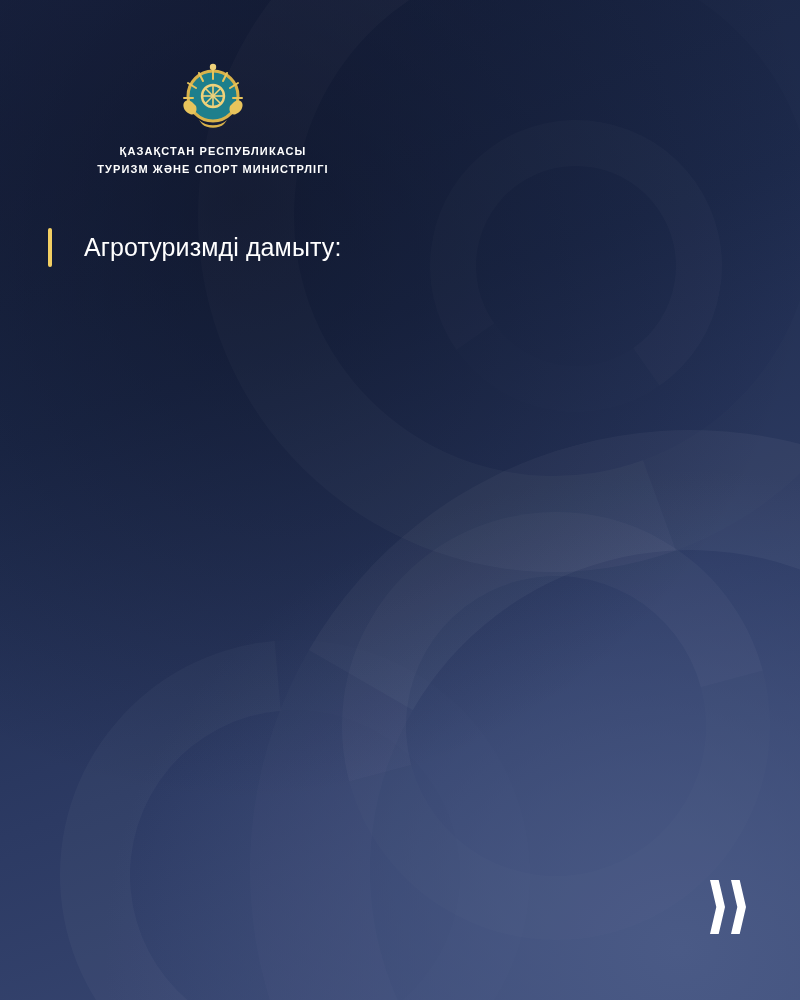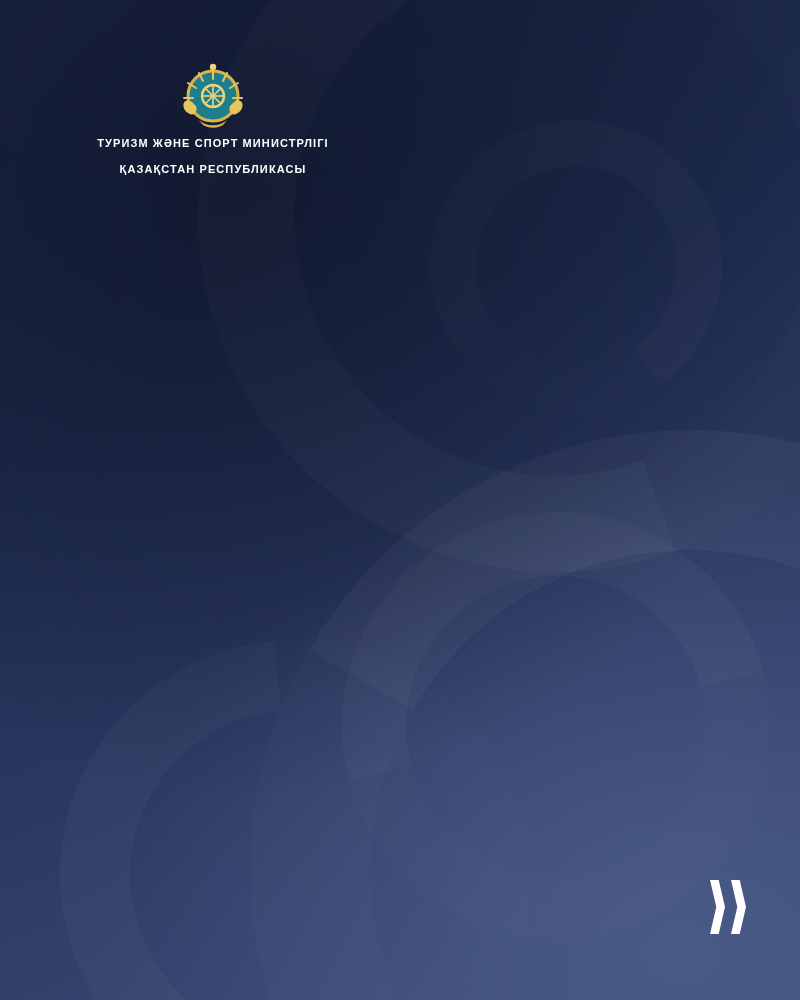--- a/index.html
+++ b/index.html
@@ -191,27 +191,28 @@
           <line x1="41" y1="33" x2="41" y2="55"></line>
           <line x1="30" y1="44" x2="52" y2="44"></line>
           <line x1="33" y1="36" x2="49" y2="52"></line>
           <line x1="49" y1="36" x2="33" y2="52"></line>
         </g>
 
         <path d="M27 68 C34 75, 48 75, 55 68 L52 72 C47 77, 35 77, 30 72 Z" fill="#d9b24a"></path>
         <circle cx="41" cy="15" r="3.2" fill="#f0d27a"></circle>
       </svg>
     </div>
+    <div class="ministry">ҚАЗАҚСТАН РЕСПУБЛИКАСЫ</div>
     <div class="ministry" style="margin-top:2px;">ТУРИЗМ ЖӘНЕ СПОРТ МИНИСТРЛІГІ</div>
-    <div class="ministry">ҚАЗАҚСТАН РЕСПУБЛИКАСЫ</div>
   </div>
 
   <div class="quote-block">
     <div class="quote-bar"></div>
     <div>
+      <div class="quote-text">Агротуризмді дамыту:</div>
     </div>
   </div>
 
   <div class="chevrons">
     <div class="chev"></div>
     <div class="chev"></div>
   </div>
 
 </div>
 

